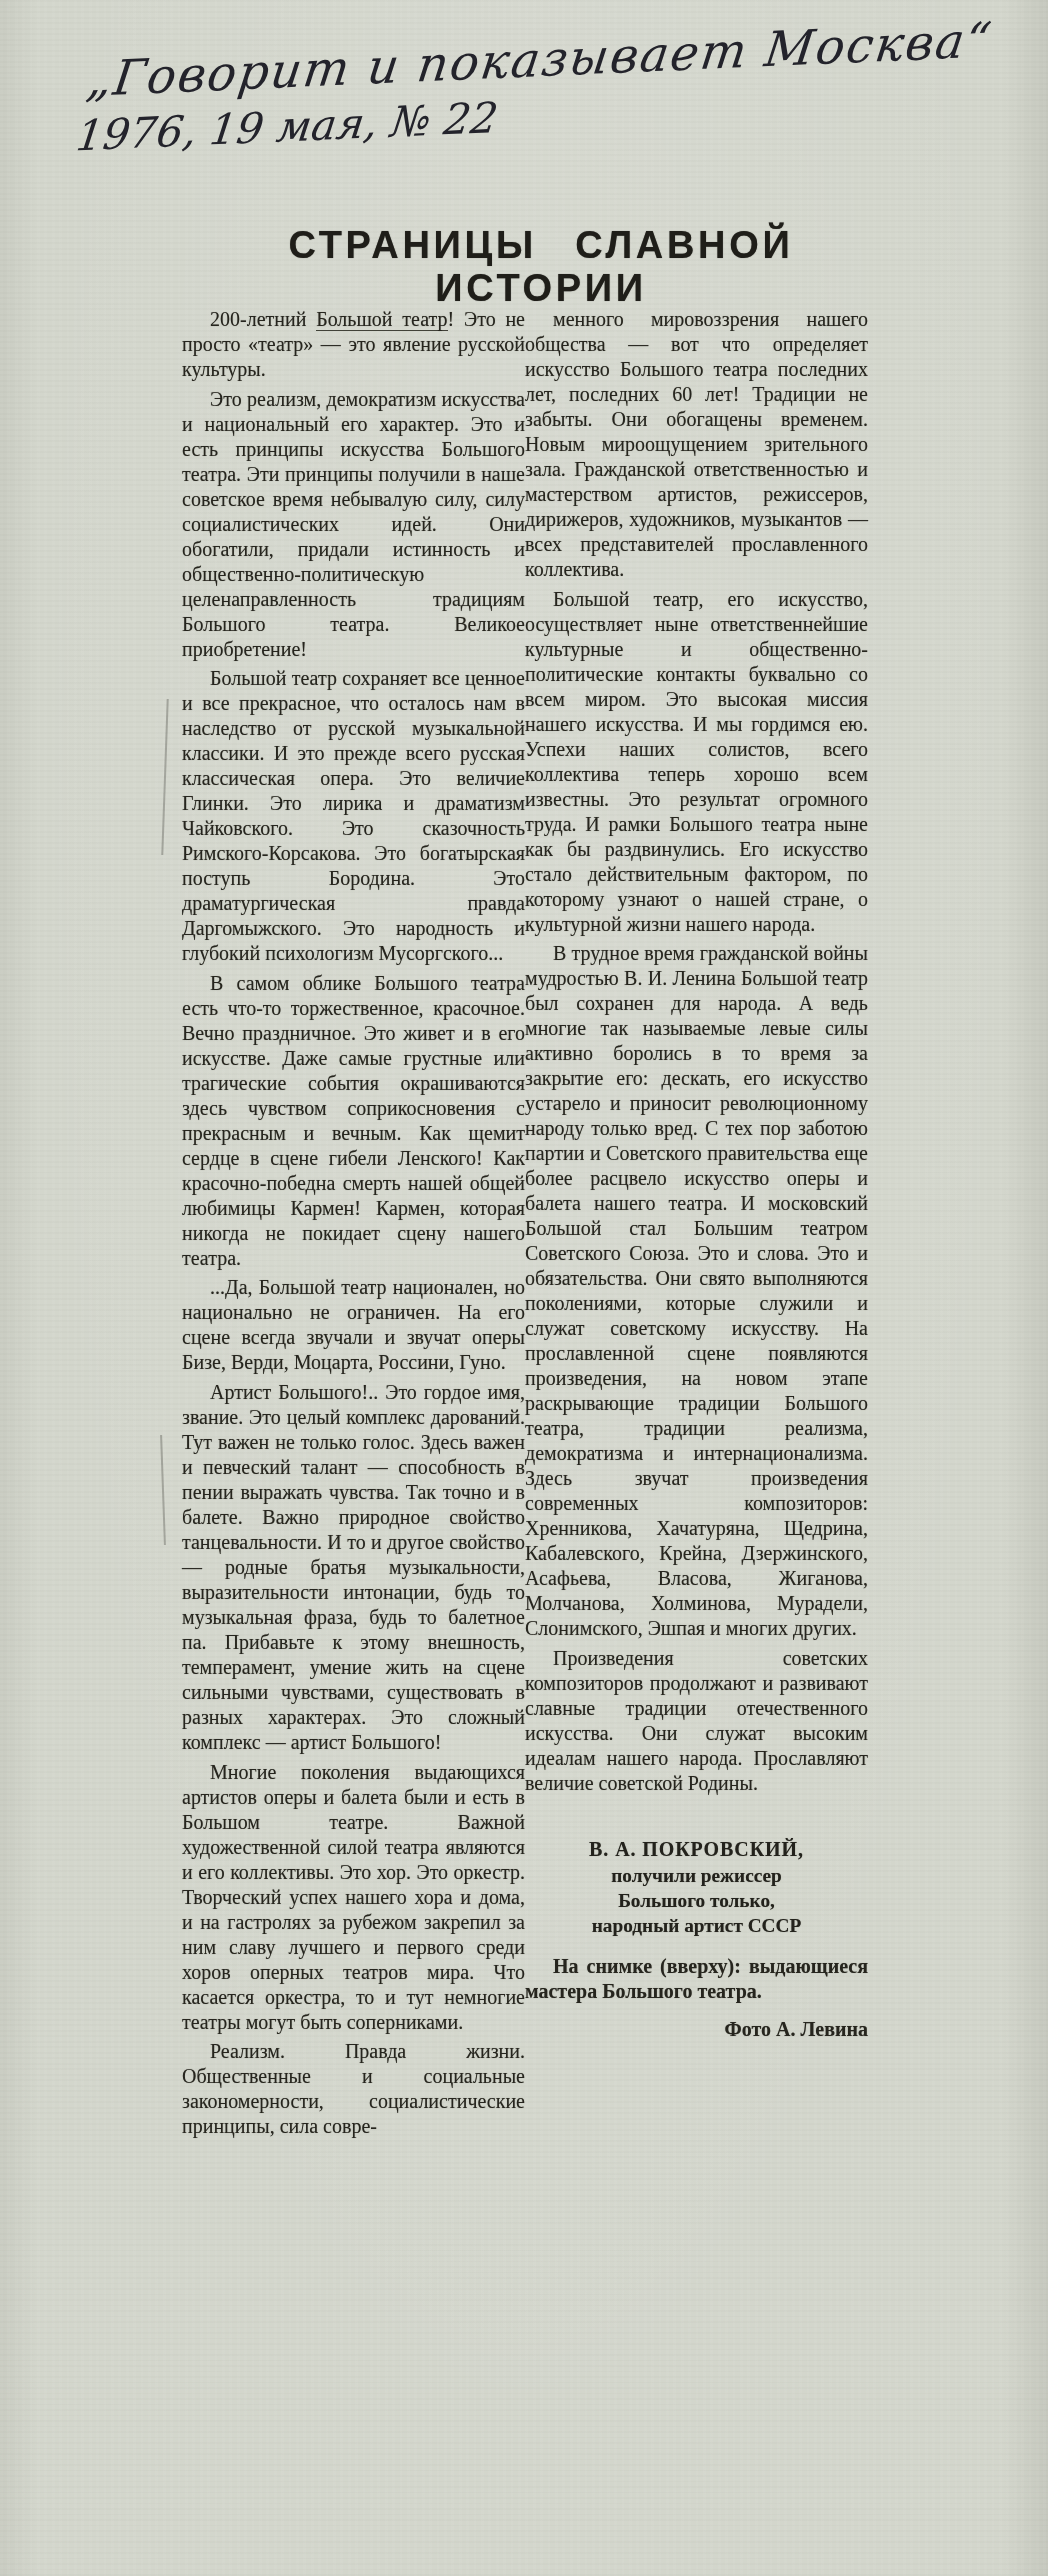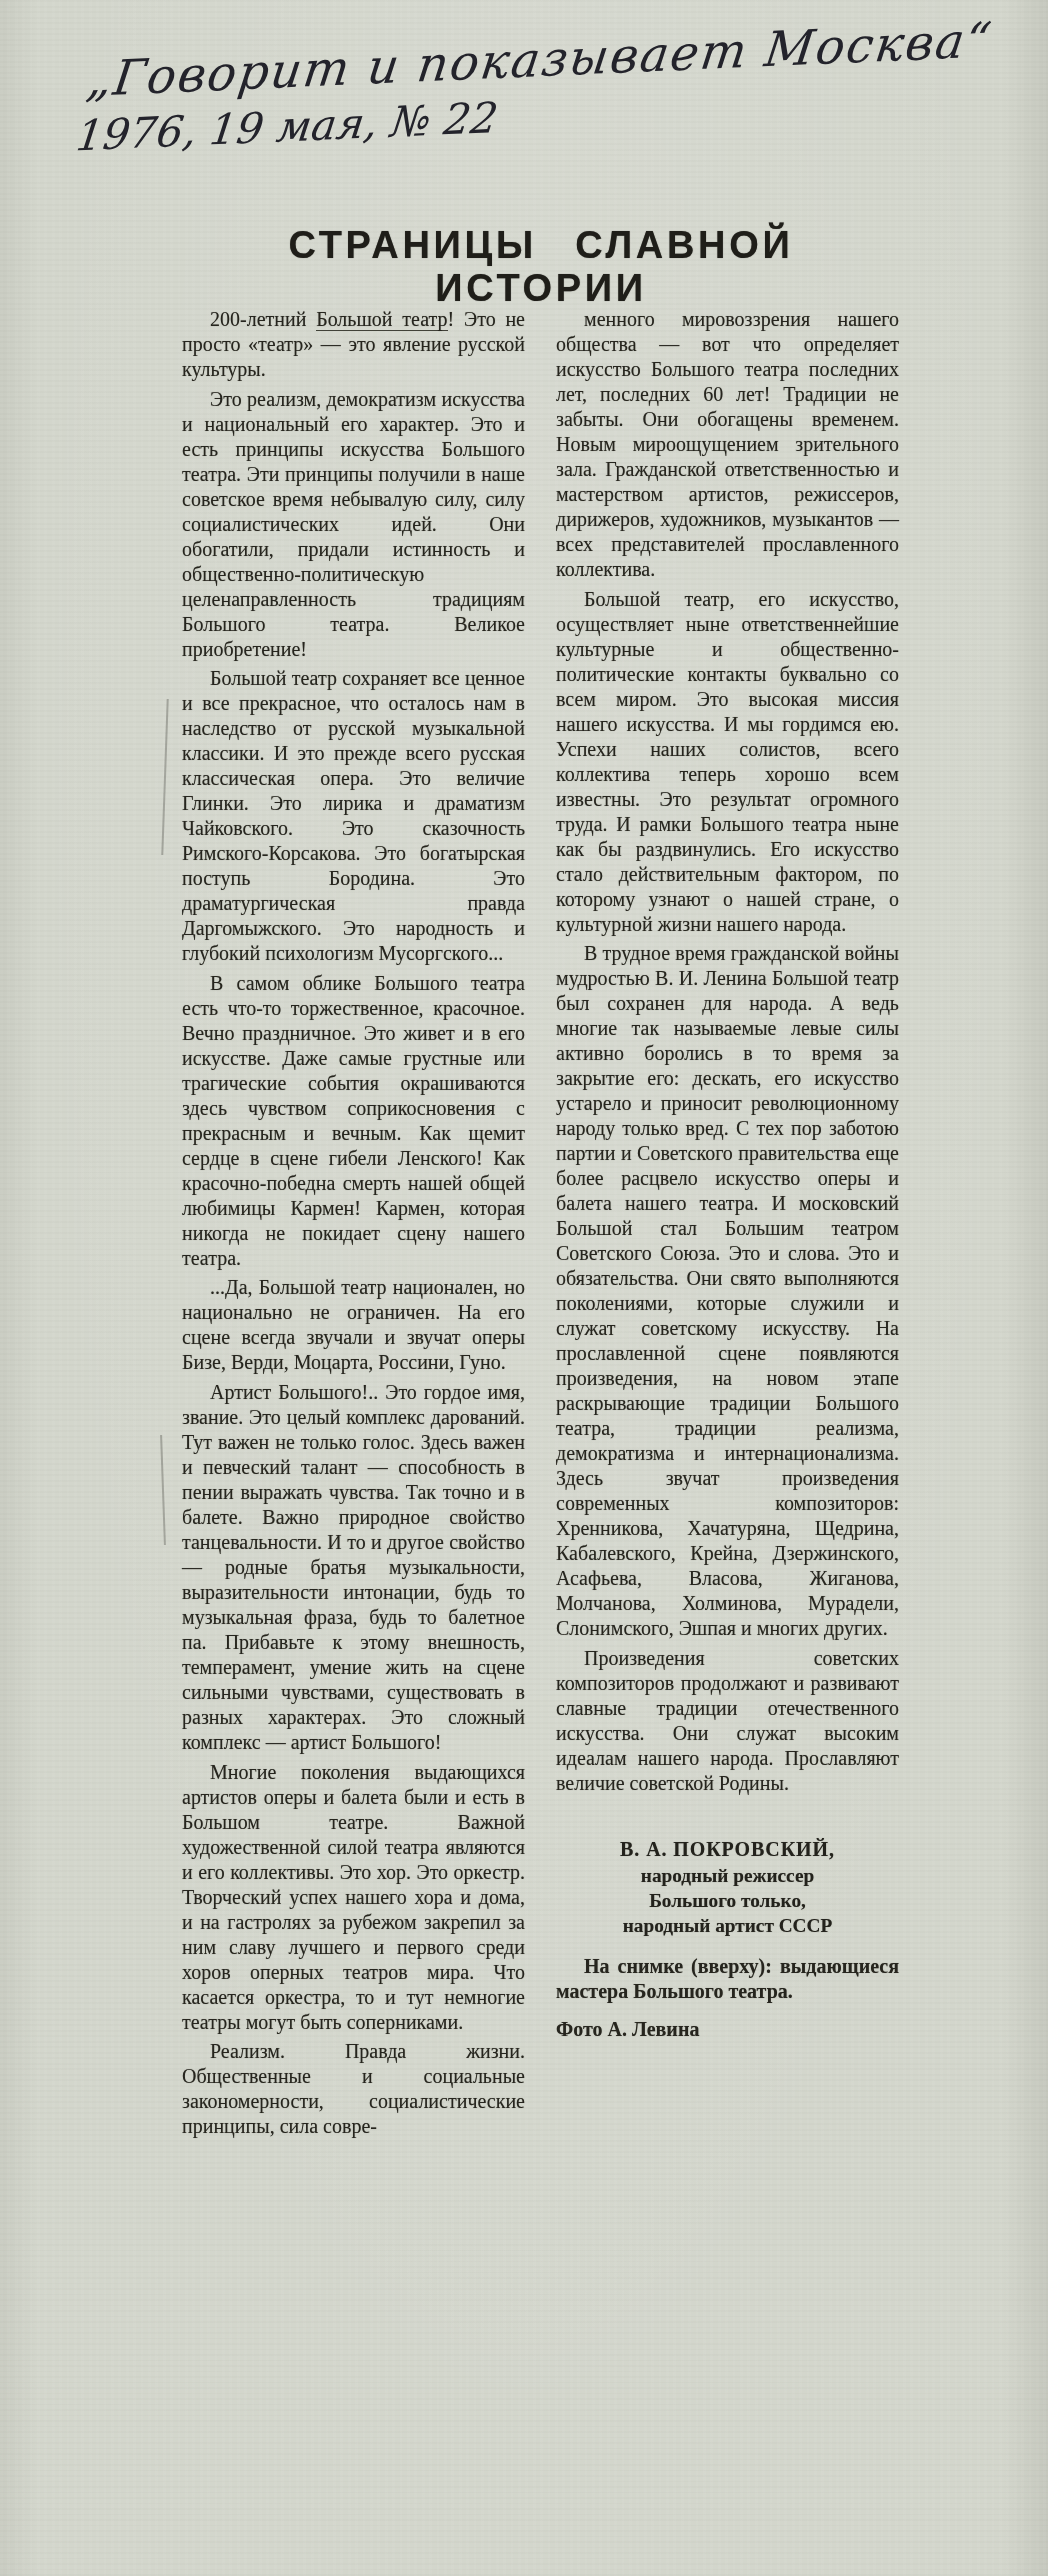--- a/index.html
+++ b/index.html
@@ -73,21 +73,20 @@
     text-shadow: 0 0 0.9px rgba(31,30,25,0.6);
   }
 
   
   .columns {
     position: absolute;
     top: 307px;
     left: 182px;
     width: 718px;
     display: flex;
-    gap: 31px;
   }
   .col { width: 343px; }
   .para {
     margin: 0 0 4.6px 0;
     font-size: 20px;
     line-height: 25px;
     text-align: justify;
     text-indent: 28px;
     color: #26251e;
     text-shadow: 0 0 0.9px rgba(45,44,36,0.4);
@@ -104,20 +103,21 @@
   .sig-name { font-size: 20px; letter-spacing: 0.9px; line-height: 28px; }
   .sig-role { font-size: 19.3px; line-height: 25px; }
 
   .caption {
     margin-top: 16px;
     font-weight: 700;
   }
   .credit {
     margin-top: 13px;
     font-weight: 700;
+    text-align: right;
     text-indent: 0;
   }
 
   
   .mark {
     position: absolute;
     width: 1.8px;
     background: rgba(60,60,54,0.32);
     pointer-events: none;
   }
@@ -150,21 +150,21 @@
     </div>
 
     <div class="col">
       <p class="para">менного мировоззрения нашего общества — вот что определяет искусство Большого театра последних лет, последних 60 лет! Традиции не забыты. Они обогащены временем. Новым мироощущением зрительного зала. Гражданской ответственностью и мастерством артистов, режиссеров, дирижеров, художников, музыкантов — всех представителей прославленного коллектива.</p>
       <p class="para">Большой театр, его искусство, осуществляет ныне ответственнейшие культурные и общественно-политические контакты буквально со всем миром. Это высокая миссия нашего искусства. И мы гордимся ею. Успехи наших солистов, всего коллектива теперь хорошо всем известны. Это результат огромного труда. И рамки Большого театра ныне как бы раздвинулись. Его искусство стало действительным фактором, по которому узнают о нашей стране, о культурной жизни нашего народа.</p>
       <p class="para">В трудное время гражданской войны мудростью В. И. Ленина Большой театр был сохранен для народа. А ведь многие так называемые левые силы активно боролись в то время за закрытие его: дескать, его искусство устарело и приносит революционному народу только вред. С тех пор заботою партии и Советского правительства еще более расцвело искусство оперы и балета нашего театра. И московский Большой стал Большим театром Советского Союза. Это и слова. Это и обязательства. Они свято выполняются поколениями, которые служили и служат советскому искусству. На прославленной сцене появляются произведения, на новом этапе раскрывающие традиции Большого театра, традиции реализма, демократизма и интернационализма. Здесь звучат произведения современных композиторов: Хренникова, Хачатуряна, Щедрина, Кабалевского, Крейна, Дзержинского, Асафьева, Власова, Жиганова, Молчанова, Холминова, Мурадели, Слонимского, Эшпая и многих других.</p>
       <p class="para">Произведения советских композиторов продолжают и развивают славные традиции отечественного искусства. Они служат высоким идеалам нашего народа. Прославляют величие советской Родины.</p>
 
       <div class="signature">
         <div class="sig-name">В. А. ПОКРОВСКИЙ,</div>
-        <div class="sig-role">народный режиссер</div>
+        <div class="sig-role">получили режиссер</div>
         <div class="sig-role">Большого только,</div>
         <div class="sig-role">народный артист СССР</div>
       </div>
 
       <p class="para caption">На снимке (вверху): выдающиеся мастера Большого театра.</p>
       <p class="para credit">Фото А. Левина</p>
     </div>
 
   </div>
 

